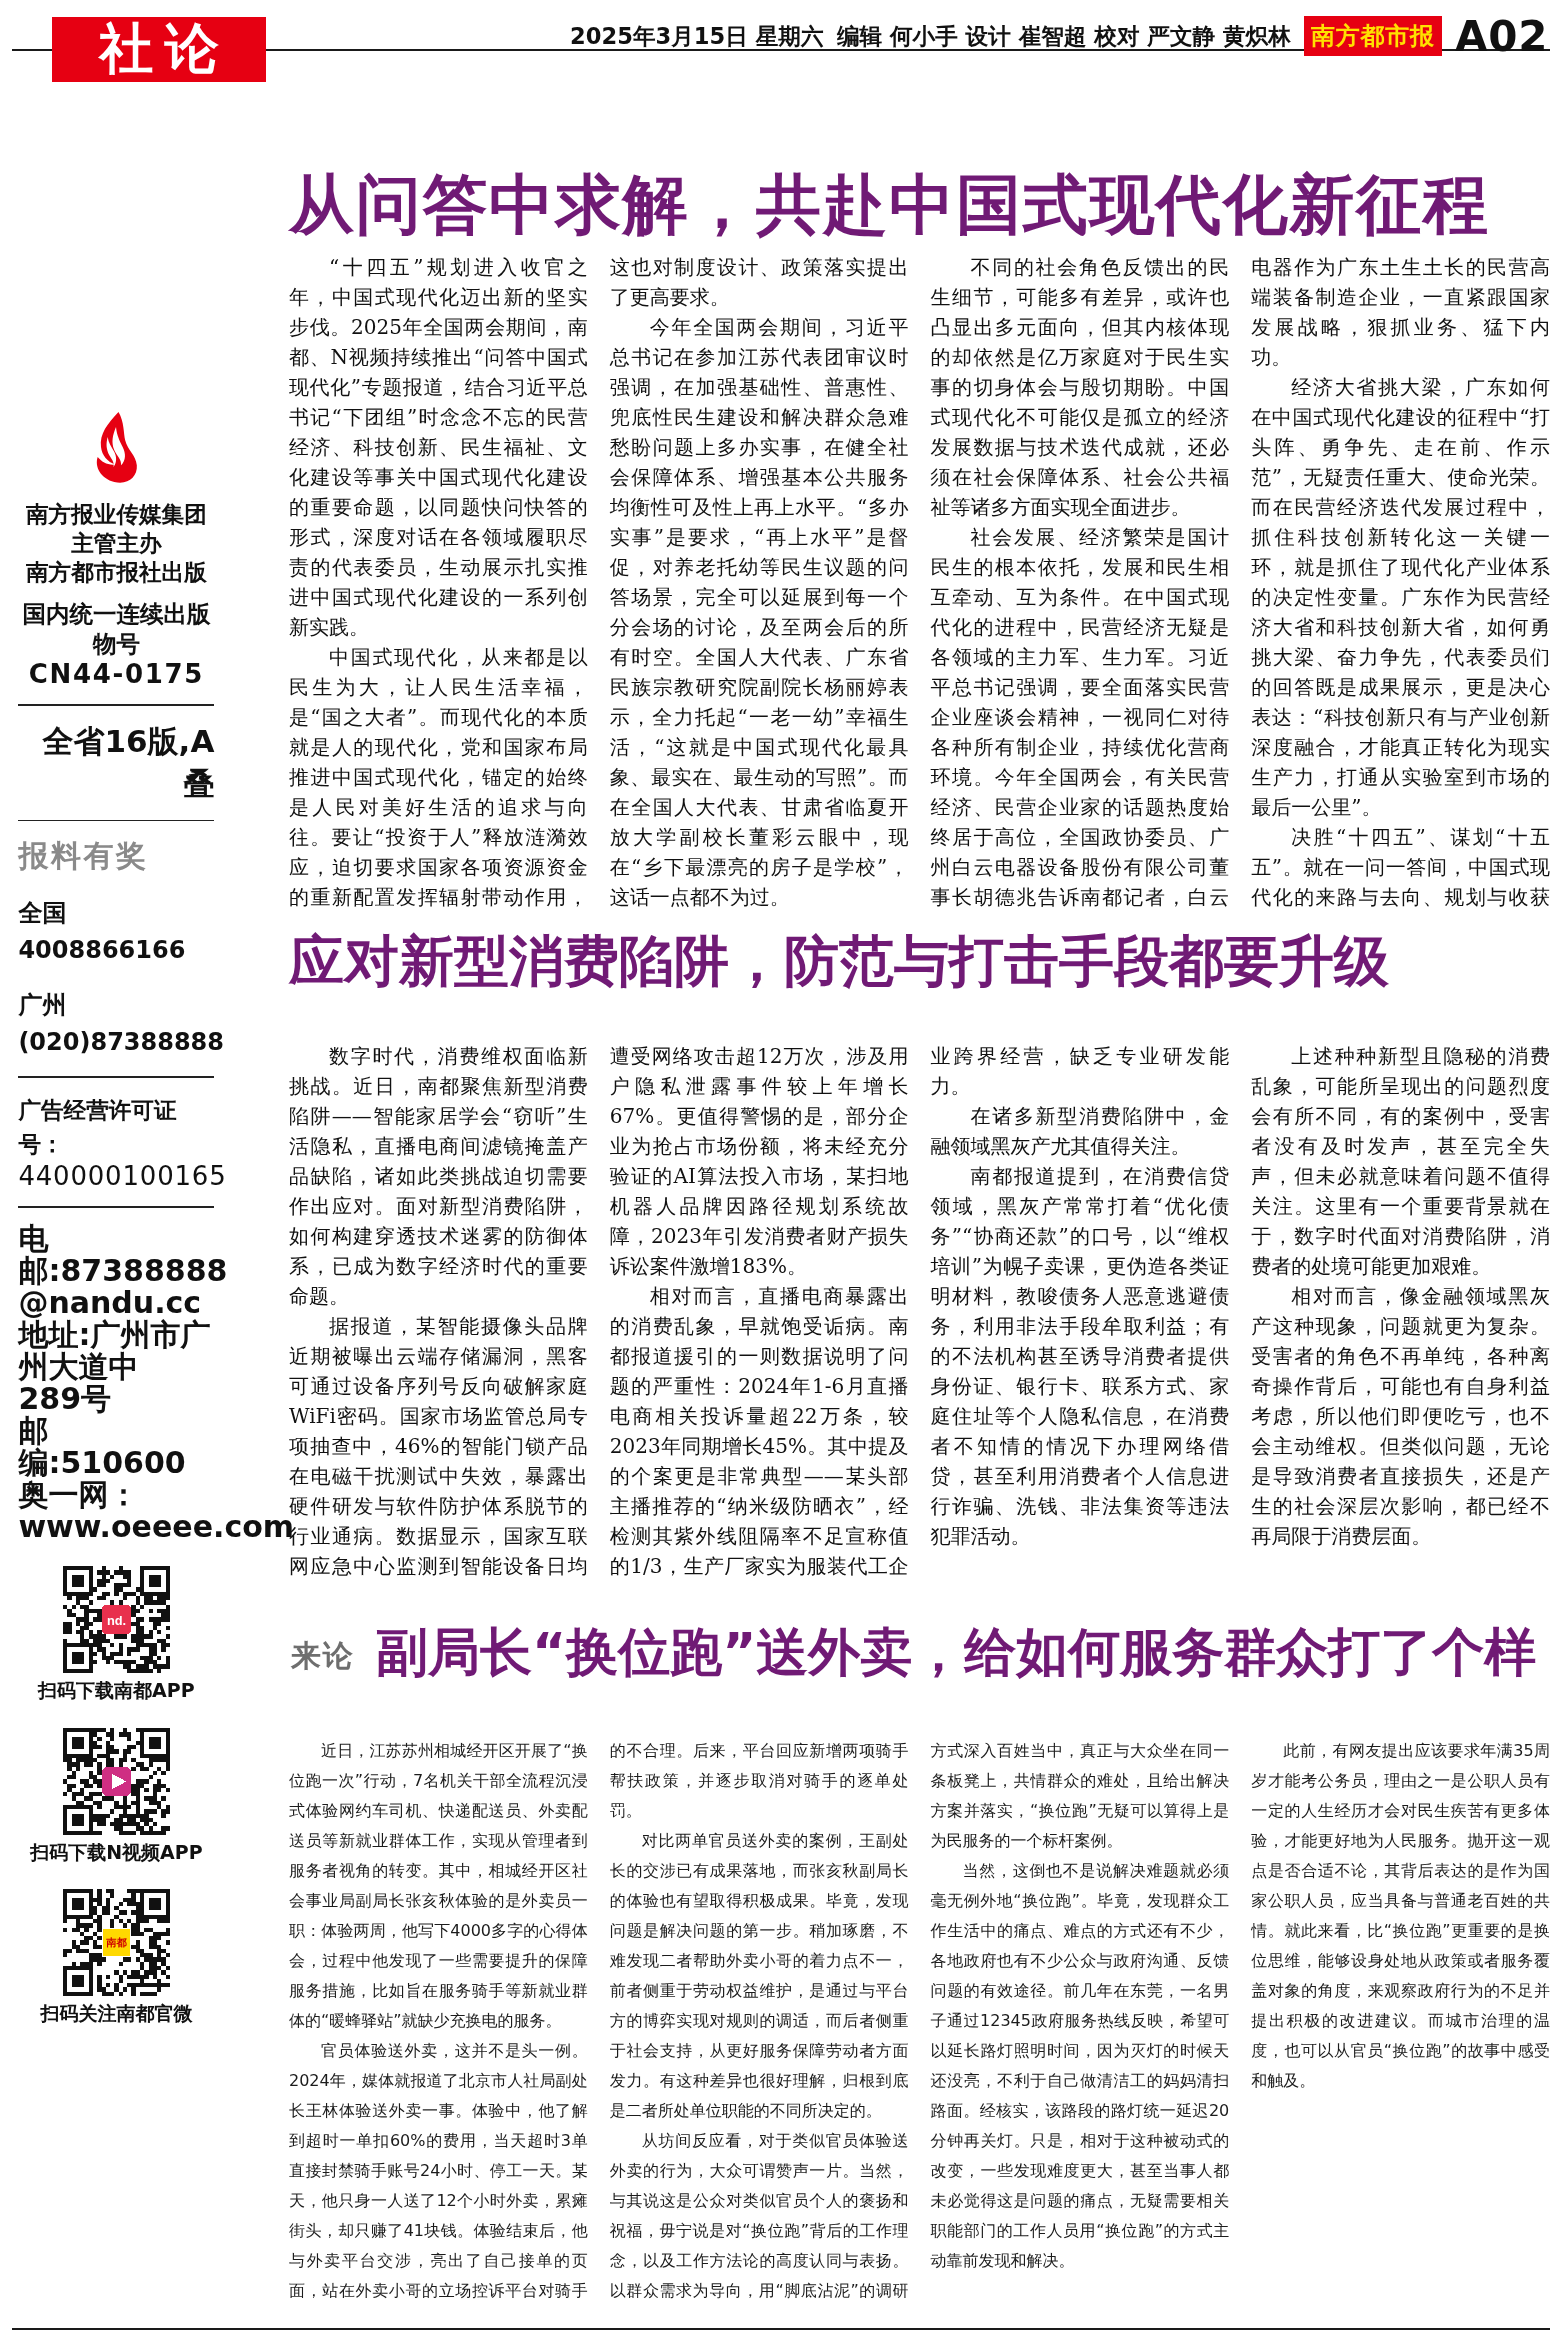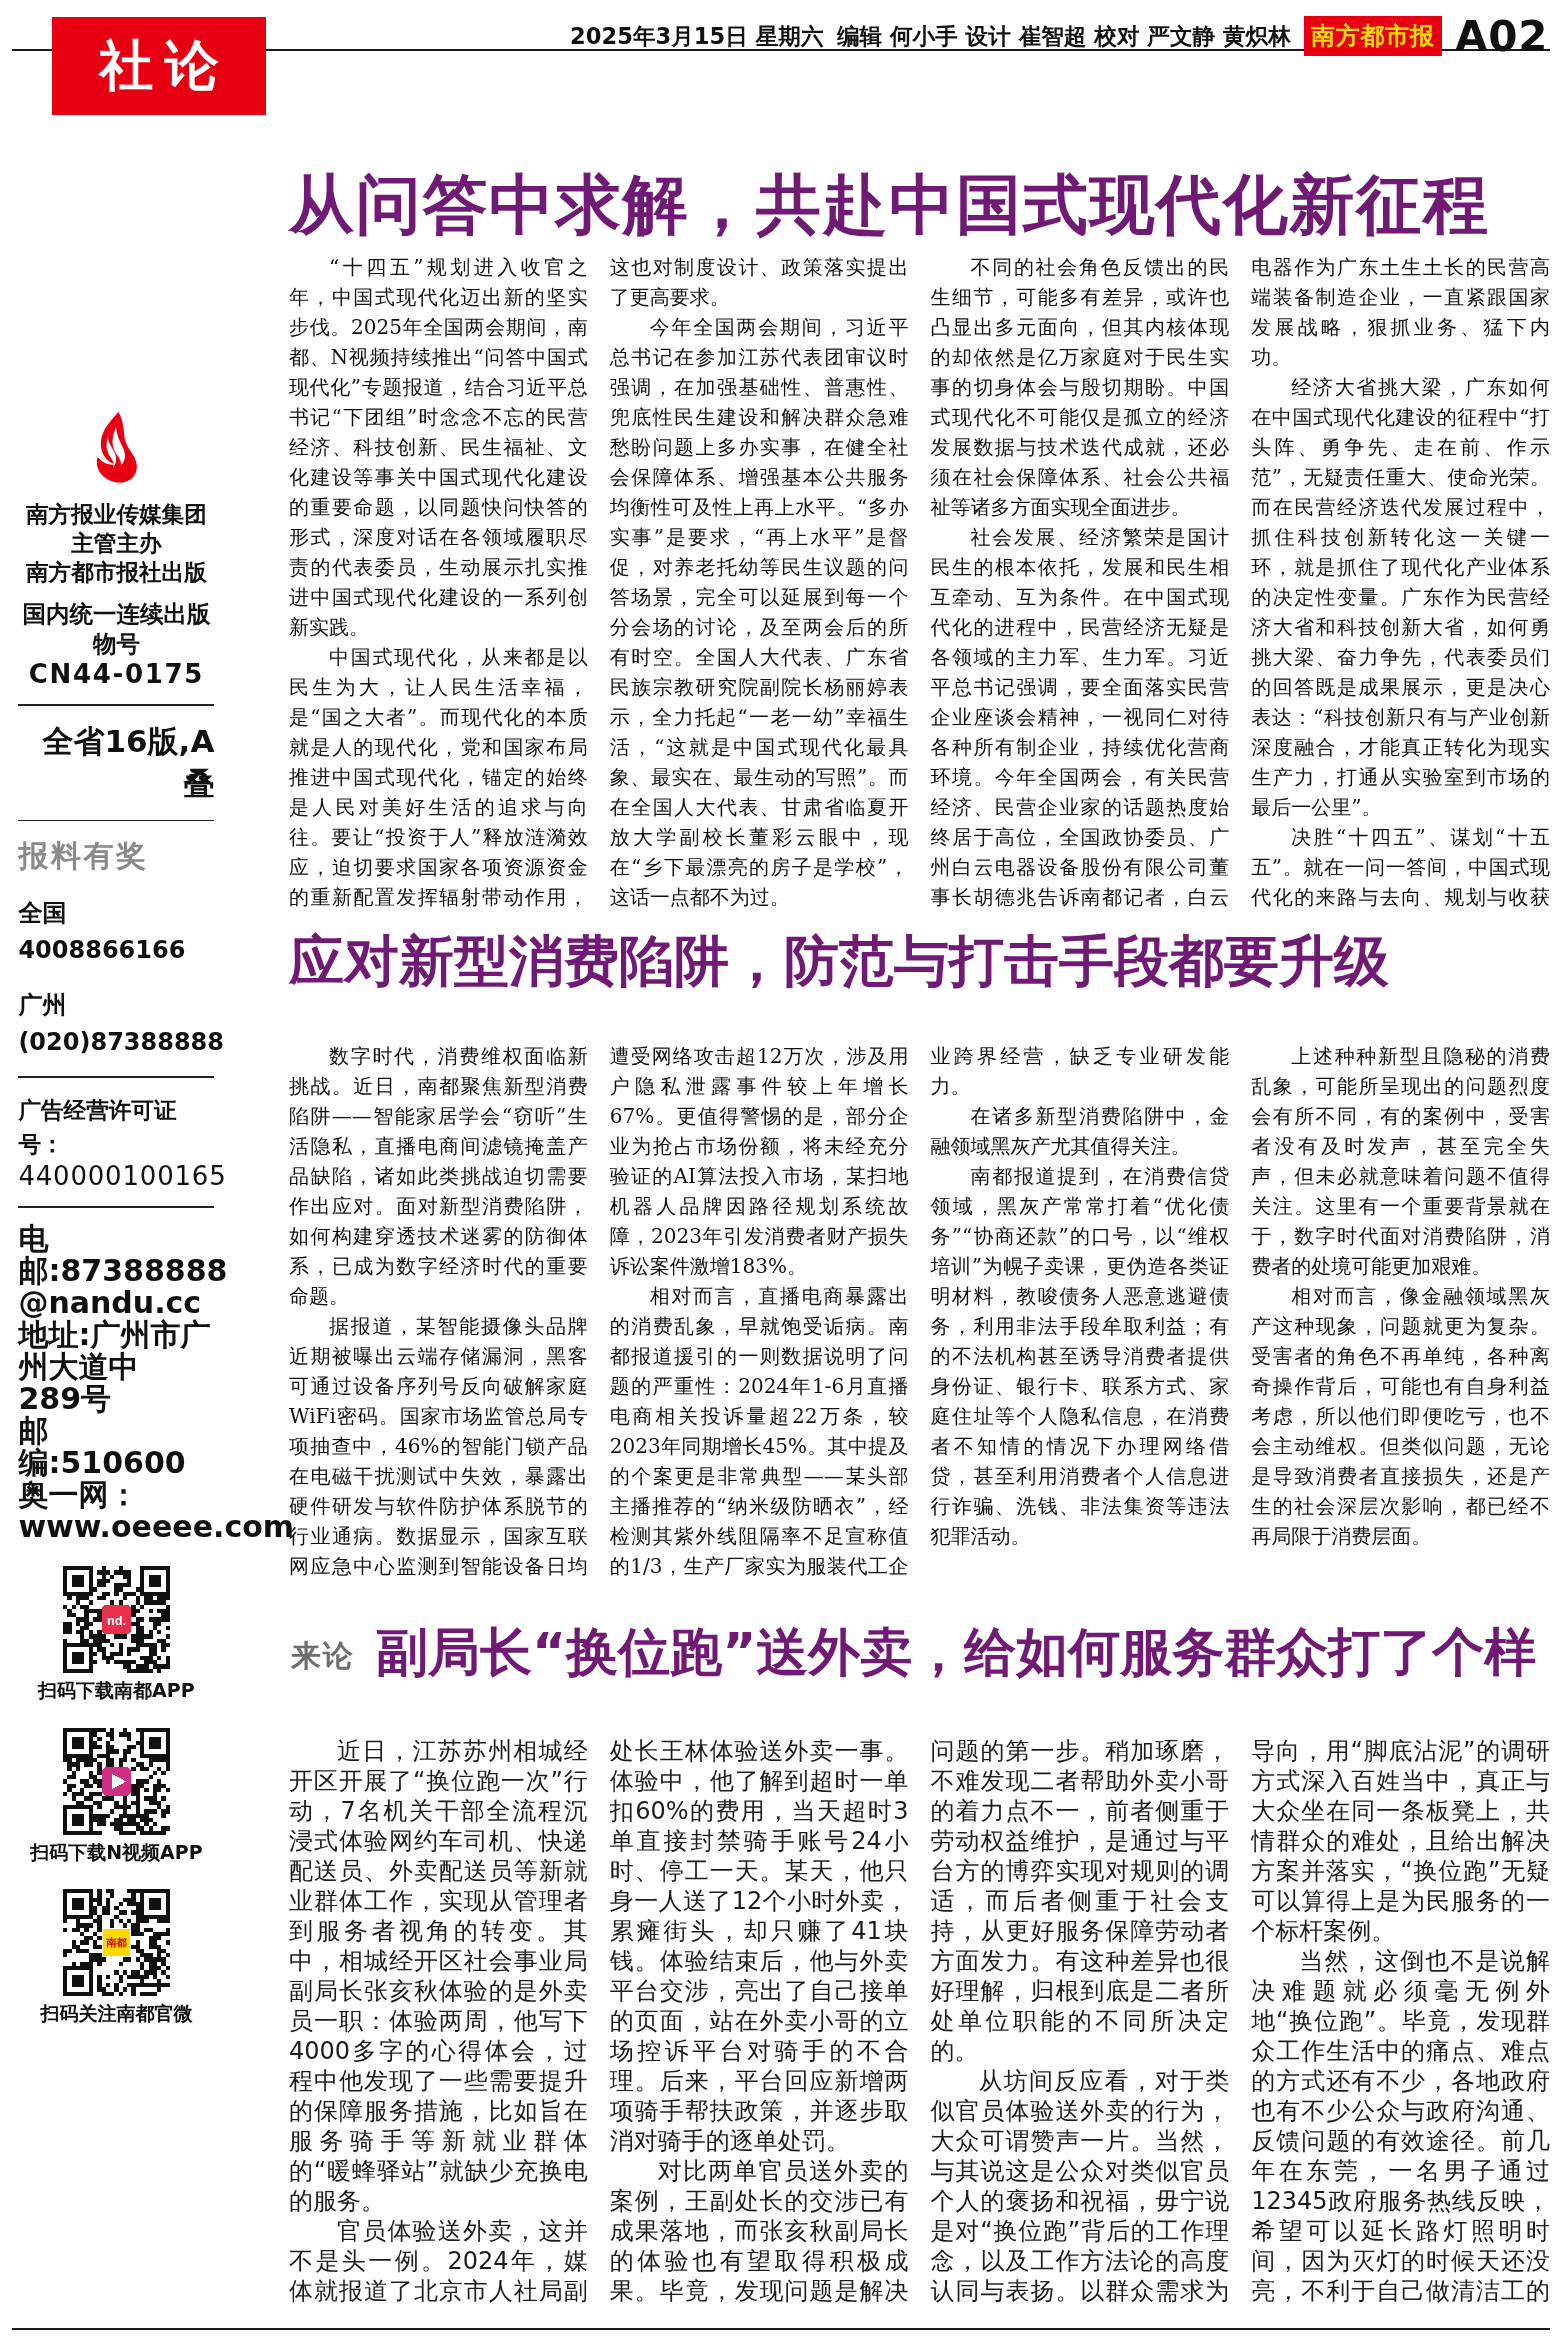--- a/index.html
+++ b/index.html
@@ -5,21 +5,21 @@
   html,body{margin:0;padding:0;}
   body{
     width:1560px;height:2342px;position:relative;background:#ffffff;
     font-family:"DejaVu Sans","Liberation Sans",sans-serif;color:#111;
     overflow:hidden;
   }
   .abs{position:absolute;}
   
   #top-rule{left:11.7px;top:49px;width:1538px;height:1.7px;background:#1a1a1a;}
   #editorial-box{
-    left:52px;top:17px;width:214px;height:98px;background:#e60012;
+    left:52px;top:17px;width:214px;height:65px;background:#e60012;
     display:flex;align-items:center;justify-content:center;
   }
   #editorial-box .lbl{color:#fff;font-size:54px;font-weight:900;letter-spacing:11.7px;text-indent:11.7px;}
   #header-meta{top:11.7px;right:11.7px;display:flex;align-items:center;gap:13.4px;}
   #header-meta .date,#header-meta .staff{font-size:22.6px;font-weight:600;color:#111;}
   #brand-box{background:#e60012;color:#ffe100;font-weight:900;font-size:24px;
     padding:4.2px 6.7px;letter-spacing:0.8px;font-family:"DejaVu Serif","Liberation Serif",serif;}
   #page-no{font-size:42px;font-weight:900;letter-spacing:0.8px;}
   
   #sidebar{left:18.4px;top:412px;width:196px;}
@@ -44,21 +44,21 @@
   #a3-kicker{left:291px;top:1636px;font-size:30px;font-weight:900;color:#6e6e6e;letter-spacing:1.7px;}
   #a3-head{left:376px;top:1618px;font-size:52px;}
   .body-cols{
     left:289px;width:1261px;column-gap:22px;column-count:4;column-fill:auto;
     text-align:justify;overflow:hidden;
   }
   .body-cols p{margin:0;text-indent:2em;}
   .kai{font-family:"DejaVu Serif","Liberation Serif",serif;}
   #a1-body{top:252px;height:675px;font-size:20px;line-height:30px;}
   #a2-body{top:1041px;height:540px;font-size:20px;line-height:30px;}
-  #a3-body{top:1736px;height:598px;font-size:24px;line-height:30px;color:#1c1c1c;}
+  #a3-body{top:1736px;height:598px;font-size:16px;line-height:30px;color:#1c1c1c;}
   #bottom-rule{left:11.7px;top:2328px;width:1538px;height:1.7px;background:#1a1a1a;}
 </style>
 </head>
 <body>
 
 <div class="abs" id="top-rule"></div>
 
 <div class="abs" id="editorial-box">
   <span class="lbl">社论</span>
 </div>

